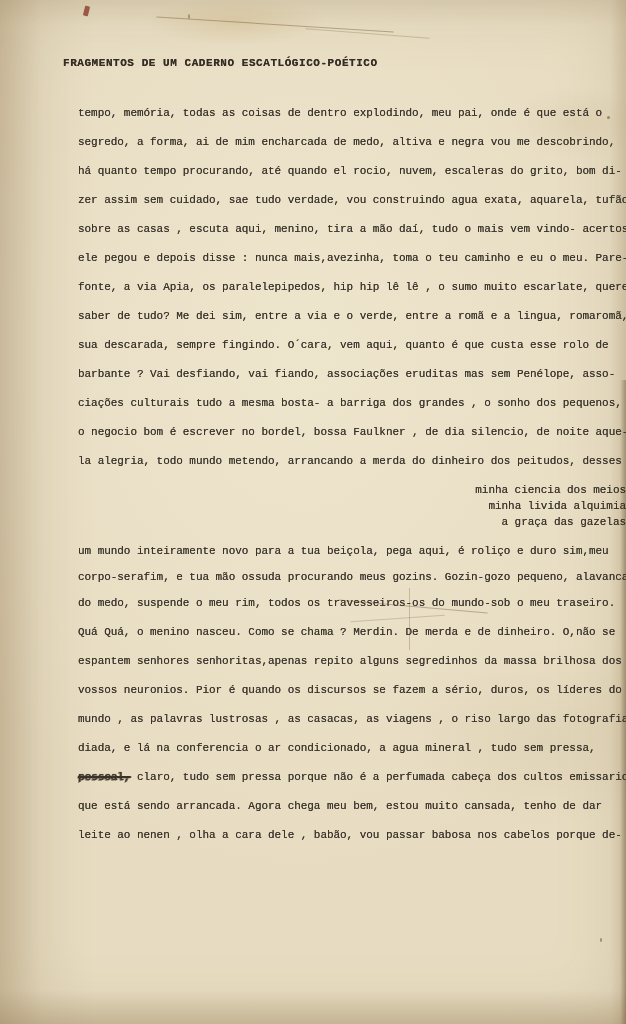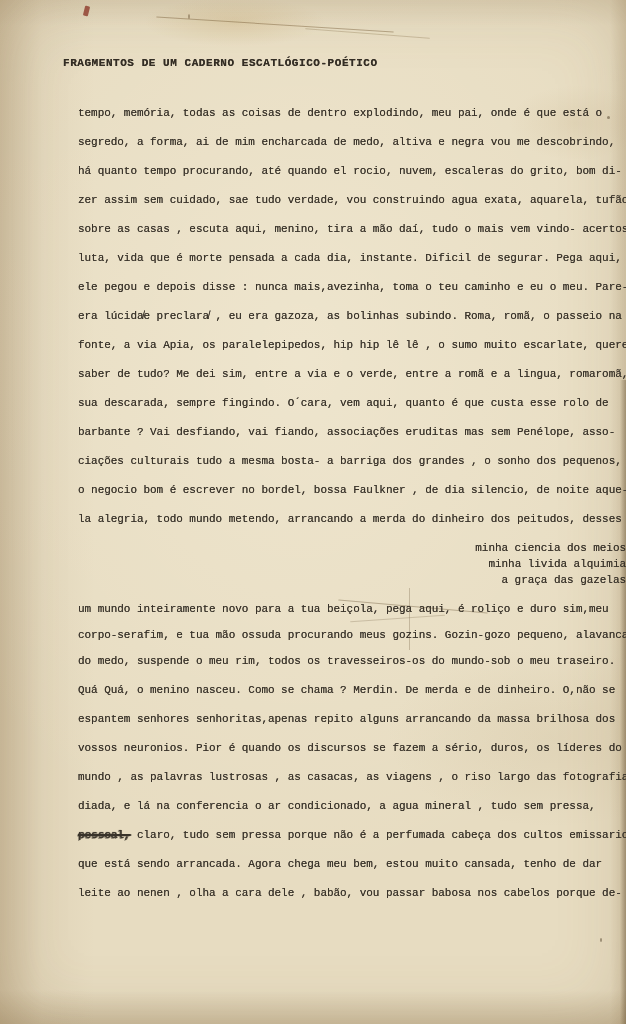--- a/index.html
+++ b/index.html
@@ -111,38 +111,36 @@
   <div class="edge-right"></div>
 
   <div class="title">FRAGMENTOS DE UM CADERNO ESCATLÓGICO-POÉTICO</div>
 
   <div class="body">
     <div class="l">tempo, memória, todas as coisas de dentro explodindo, meu pai, onde é que está o</div>
     <div class="l">segredo, a forma, ai de mim encharcada de medo, altiva e negra vou me descobrindo,</div>
     <div class="l">há quanto tempo procurando, até quando el rocio, nuvem, escaleras do grito, bom di-</div>
     <div class="l">zer assim sem cuidado, sae tudo verdade, vou construindo agua exata, aquarela, tufão</div>
     <div class="l">sobre as casas , escuta aqui, menino, tira a mão daí, tudo o mais vem vindo- acertos</div>
-    <div class="l">luta, vida que é morte pensada a cada dia, instante. Dificil de segurar. Pega aqui,</div>
     <div class="l">ele pegou e depois disse : nunca mais,avezinha, toma o teu caminho e eu o meu. Pare-</div>
-    <div class="l">era lúcida̸e preclara̸ , eu era gazoza, as bolinhas subindo. Roma, romã, o passeio na</div>
     <div class="l">fonte, a via Apia, os paralelepipedos, hip hip lê lê , o sumo muito escarlate, quere</div>
     <div class="l">saber de tudo? Me dei sim, entre a via e o verde, entre a romã e a lingua, romaromã,</div>
     <div class="l">sua descarada, sempre fingindo. O´cara, vem aqui, quanto é que custa esse rolo de</div>
     <div class="l">barbante ? Vai desfiando, vai fiando, associações eruditas mas sem Penélope, asso-</div>
     <div class="l">ciações culturais tudo a mesma bosta- a barriga dos grandes , o sonho dos pequenos,</div>
     <div class="l">o negocio bom é escrever no bordel, bossa Faulkner , de dia silencio, de noite aque-</div>
     <div class="l">la alegria, todo mundo metendo, arrancando a merda do dinheiro dos peitudos, desses</div>
     <div class="p">minha ciencia dos meios</div>
     <div class="p">minha livida alquimia</div>
     <div class="p gap">a graça das gazelas</div>
     <div class="t">um mundo inteiramente novo para a tua beiçola, pega aqui, é roliço e duro sim,meu</div>
     <div class="t">corpo-serafim, e tua mão ossuda procurando meus gozins. Gozin-gozo pequeno, alavancas</div>
     <div class="l">do medo, suspende o meu rim, todos os travesseiros-os do mundo-sob o meu traseiro.</div>
     <div class="l">Quá Quá, o menino nasceu. Como se chama ? Merdin. De merda e de dinheiro. O,não se</div>
-    <div class="l">espantem senhores senhoritas,apenas repito alguns arrancando da massa brilhosa dos</div>
+    <div class="l">espantem senhores senhoritas,apenas repito alguns segredinhos da massa brilhosa dos</div>
     <div class="l">vossos neuronios. Pior é quando os discursos se fazem a sério, duros, os líderes do</div>
     <div class="l">mundo , as palavras lustrosas , as casacas, as viagens , o riso largo das fotografia</div>
     <div class="l">diada, e lá na conferencia o ar condicionado, a agua mineral , tudo sem pressa,</div>
     <div class="l"><span class="overstruck">pessoal,</span><span> claro, tudo sem pressa porque não é a perfumada cabeça dos cultos emissario</span></div>
     <div class="l">que está sendo arrancada. Agora chega meu bem, estou muito cansada, tenho de dar</div>
     <div class="l">leite ao nenen , olha a cara dele , babão, vou passar babosa nos cabelos porque de-</div>
   </div>
 
 </div>
 

